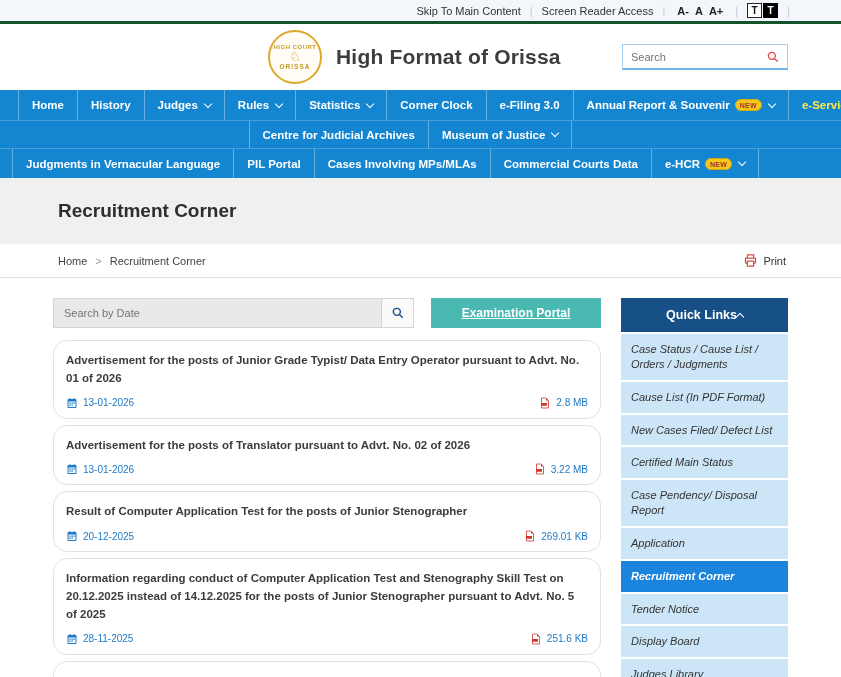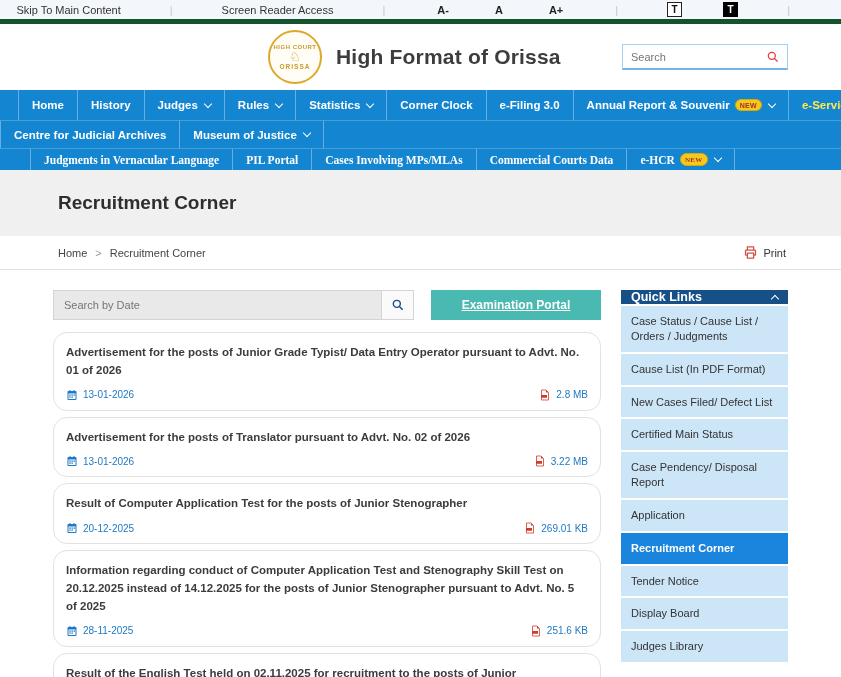--- a/index.html
+++ b/index.html
@@ -1,21 +1,21 @@
 <!DOCTYPE html>
 <html><head>
 <meta charset="utf-8">
 <style>
   * { margin:0; padding:0; box-sizing:border-box; }
   body { font-family:"Liberation Sans", sans-serif; background:#fff; }
   .page { width:841px; height:677px; overflow:hidden; background:#fff; position:relative; }
 
   
   .topbar { height:24px; background:#f3f6fa; display:flex; align-items:center; justify-content:flex-end;
-            padding-right:42px; font-size:11px; color:#333; border-bottom:5px solid #14532d;gap:40px; }
+            padding-right:42px; font-size:11px; color:#333; border-bottom:3px solid #14532d; }
   .tb-link { cursor:pointer; }
   .tb-sep { color:#c3c9d2; margin:0 9px; }
   .tb-font { margin:0 3px; cursor:pointer; font-weight:bold; color:#222; }
   .t-box { display:inline-flex; width:15px; height:15px; align-items:center; justify-content:center;
            font-size:10px; font-weight:bold; cursor:pointer; }
   .t-light { background:#fff; color:#111; border:1px solid #222; margin-right:1px; }
   .t-dark { background:#000; color:#fff; border:1px solid #000; }
 
   
   .header { height:66px; background:#fff; }
@@ -30,22 +30,22 @@
   .hdr-search { margin-left:auto; width:166px; height:26px; border:1px solid #a5d0f1; border-bottom:2px solid #74b4e8;
                 display:flex; align-items:center; background:#fff; }
   .hdr-search input { flex:1; border:none; outline:none; font-size:11px; padding:0 8px; color:#444;
                       font-family:"Liberation Sans", sans-serif; min-width:0; background:transparent; }
   .hdr-search .sicon { color:#e23b3b; padding:0 7px 0 2px; display:flex; cursor:pointer; }
 
   
   .nav { background:#1485d0; color:#fff; }
   .nav-row { display:flex; align-items:stretch; }
   .nav-row-1 { height:30px; padding-left:18px; }
-  .nav-row-2 { height:28px; justify-content:flex-start; padding-right:20px; border-top:1px solid rgba(255,255,255,.22); }
-  .nav-row-3 { height:22px; padding-left:30px; border-top:1px solid rgba(255,255,255,.22);font-family:Liberation Serif, serif; }
+  .nav-row-2 { height:28px; justify-content:center; padding-right:20px; border-top:1px solid rgba(255,255,255,.22); }
+  .nav-row-3 { height:30px; padding-left:12px; border-top:1px solid rgba(255,255,255,.22); }
   .nav-item { display:flex; align-items:center; padding:0 13px; font-size:11.5px; font-weight:bold;
               border-left:1px solid rgba(255,255,255,.35); cursor:pointer; white-space:nowrap; }
   .nav-row-1 .nav-item:last-child, .nav-row-2 .nav-item:last-child, .nav-row-3 .nav-item:last-child
     { border-right:1px solid rgba(255,255,255,.35); }
   .nav-item.accent .nav-label { color:#ffe94d; }
   .chev { width:6px; height:6px; border-right:1.6px solid currentColor; border-bottom:1.6px solid currentColor;
           display:inline-block; }
   .chev.down { transform:rotate(45deg); margin-left:7px; margin-top:-3px; }
   .chev.up { transform:rotate(-135deg); margin-top:4px; }
   .new-badge { background:#f6c81c; color:#a2322a; font-size:7px; font-weight:bold; padding:2px 4px 1px;
@@ -77,24 +77,24 @@
 
   .card { border:1px solid #e2e2e2; background:#fff; border-radius:14px; padding:11px 12px 9px; margin-bottom:6px; }
   .card-title { font-size:11.5px; font-weight:bold; color:#3c3c3c; line-height:1.55; cursor:pointer; }
   .card-meta { display:flex; justify-content:space-between; align-items:center; margin-top:9px; }
   .meta-date, .meta-size { display:flex; align-items:center; gap:5px; font-size:10px; color:#1f78c4; }
   .meta-size { cursor:pointer; }
   .icon { display:inline-flex; align-items:center; }
 
   
   .sidebar { width:167px; }
-  .ql-header { background:#174f87; color:#fff; font-size:12.5px; font-weight:bold; padding:0 10px;
-               display:flex; align-items:center; justify-content:space-between; cursor:pointer; }
+  .ql-header { background:#174f87; color:#fff; font-size:12.5px; font-weight:bold; padding:10px 10px;
+               display:flex; align-items:center; justify-content:center; cursor:pointer; }
   .ql-item { background:#cce5f7; color:#333; font-size:11px; line-height:1.35; padding:8px 10px;
-             margin-top:2px; cursor:pointer; }
+             margin-top:2px; cursor:pointer;font-style:italic; }
   .ql-item.active { background:#1b85dd; color:#fff; font-weight:bold; }
 </style>
 </head>
 <body>
 
 <div class="page">
 
   <div class="topbar">
     <span class="tb-link">Skip To Main Content</span>
     <span class="tb-sep">|</span>

